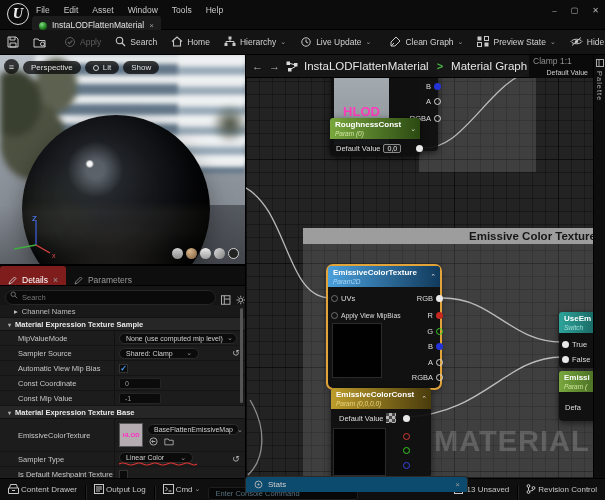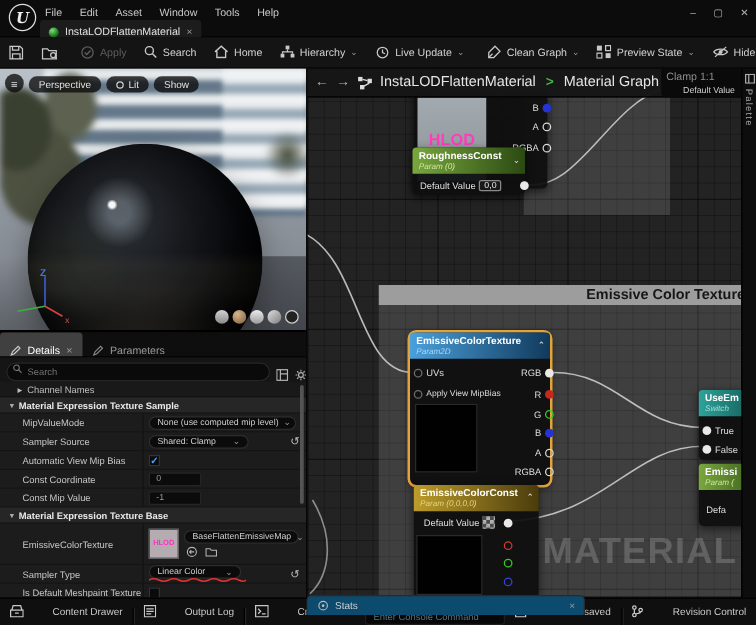--- a/index.html
+++ b/index.html
@@ -63,21 +63,21 @@
   .mesh.m1{background:linear-gradient(#d2d2d2,#8a8a8a);}
   .mesh.m2{background:radial-gradient(circle at 35% 30%,#d8b68c,#7a5c3a);}
   .mesh.m3{background:linear-gradient(#ececec,#9d9d9d);}
   .mesh.m4{background:linear-gradient(135deg,#dedede,#7f7f7f);}
   .mesh.m5{background:#222;border:1px solid #cfcfcf;box-sizing:border-box;}
 
   
   .details{left:0;top:264px;width:245px;height:214px;background:#151515;border-top:2px solid #000;box-sizing:border-box;}
   .dtabs{left:0;top:0;width:245px;height:20px;background:#0e0e0e;border-bottom:1px solid #000;box-sizing:border-box;}
   .dtab{height:19px;padding:0 8px;gap:5px;font-size:8.5px;}
-  .dtab.active{background:#404040;color:#fff;border-radius:3px 3px 0 0;}
+  .dtab.active{background:#7f1d1d;color:#fff;border-radius:3px 3px 0 0;}
   .dtab.inactive{color:#9a9a9a;}
   .dsearch{left:0;top:20px;width:245px;height:19px;background:#151515;gap:5px;padding-left:5px;box-sizing:border-box;}
   .dsearch input{width:198px;height:13px;background:#0a0a0a;border:1px solid #262626;border-radius:8px;color:#cfcfcf;font-size:7.5px;padding:0 6px 0 16px;outline:none;font-family:"Liberation Sans",sans-serif;}
   .dsearch .mag{position:absolute;left:10px;top:5px;}
   .dbody{left:0;top:39px;width:245px;height:175px;overflow:hidden;font-size:7.5px;}
   .drow{display:flex;align-items:center;height:15px;background:#1c1c1c;border-bottom:1px solid #141414;box-sizing:border-box;}
   .drow .lab{flex:0 0 96px;padding-left:18px;color:#c6c6c6;white-space:nowrap;}
   .drow .wid{flex:1;display:flex;align-items:center;position:relative;border-left:1px solid #121212;height:100%;padding-left:4px;box-sizing:border-box;}
   .drow .rst{flex:0 0 18px;text-align:center;color:#b9b9b9;font-size:9px;}
   .dcat{display:flex;align-items:center;height:13px;background:#262626;border-bottom:1px solid #101010;font-weight:bold;color:#e8e8e8;padding-left:8px;gap:4px;box-sizing:border-box;}
@@ -130,21 +130,21 @@
   .gbread .nav{color:#b5b5b5;font-size:11px;}
   .gbread .crumb{font-size:11.5px;color:#e6e6e6;white-space:nowrap;}
   .gbread .gsep{color:#49b34a;font-weight:bold;font-size:11px;padding:0 2px;}
   .corner-node{left:283px;top:0;width:64px;height:23px;background:rgba(10,10,10,.95);border-radius:0 0 0 4px;z-index:40;display:flex;align-items:flex-end;justify-content:flex-end;padding:2px 5px;box-sizing:border-box;font-size:7px;color:#cfcfcf;}
   .zoom-ind{left:287px;top:1px;z-index:45;font-size:8.5px;color:#8f8f8f;}
   .palette{left:593px;top:55px;width:12px;height:423px;background:#0d0d0d;border-left:1px solid #000;box-sizing:border-box;z-index:5;display:flex;flex-direction:column;align-items:center;padding-top:4px;gap:4px;}
   .palette .vtext{writing-mode:vertical-rl;font-size:7.5px;color:#ababab;letter-spacing:1px;}
 
   
   .statusbar{left:0;top:478px;width:605px;height:22px;background:#0f0f0f;border-top:1px solid #000;box-sizing:border-box;font-size:8px;color:#c8c8c8;}
-  .sbtn{height:22px;display:flex;align-items:center;gap:23px;padding:0 8px;white-space:nowrap;}
+  .sbtn{height:22px;display:flex;align-items:center;gap:2px;padding:0 8px;white-space:nowrap;}
   .ssep{width:1px;height:14px;background:#000;box-shadow:1px 0 0 #242424;}
   .console{width:150px;height:13px;background:#070707;border:1px solid #1e1e1e;border-radius:3px;display:flex;align-items:center;padding:0 6px;color:#56707e;font-size:7.5px;white-space:nowrap;overflow:hidden;box-sizing:border-box;}
   .stats-tab{left:245px;top:476px;width:223px;height:16px;background:#0c4a6e;border:1px solid #2a2a2a;border-bottom:none;border-radius:4px 4px 0 0;box-sizing:border-box;z-index:60;display:flex;align-items:center;font-size:8px;color:#cfcfcf;}
   .axis-label-z{fill:#4a6fe0;font-size:8px;font-weight:bold;}
   .axis-label-x{fill:#e04a4a;font-size:7px;}
   svg{display:block;}
 </style>
 </head>
 <body>
 

